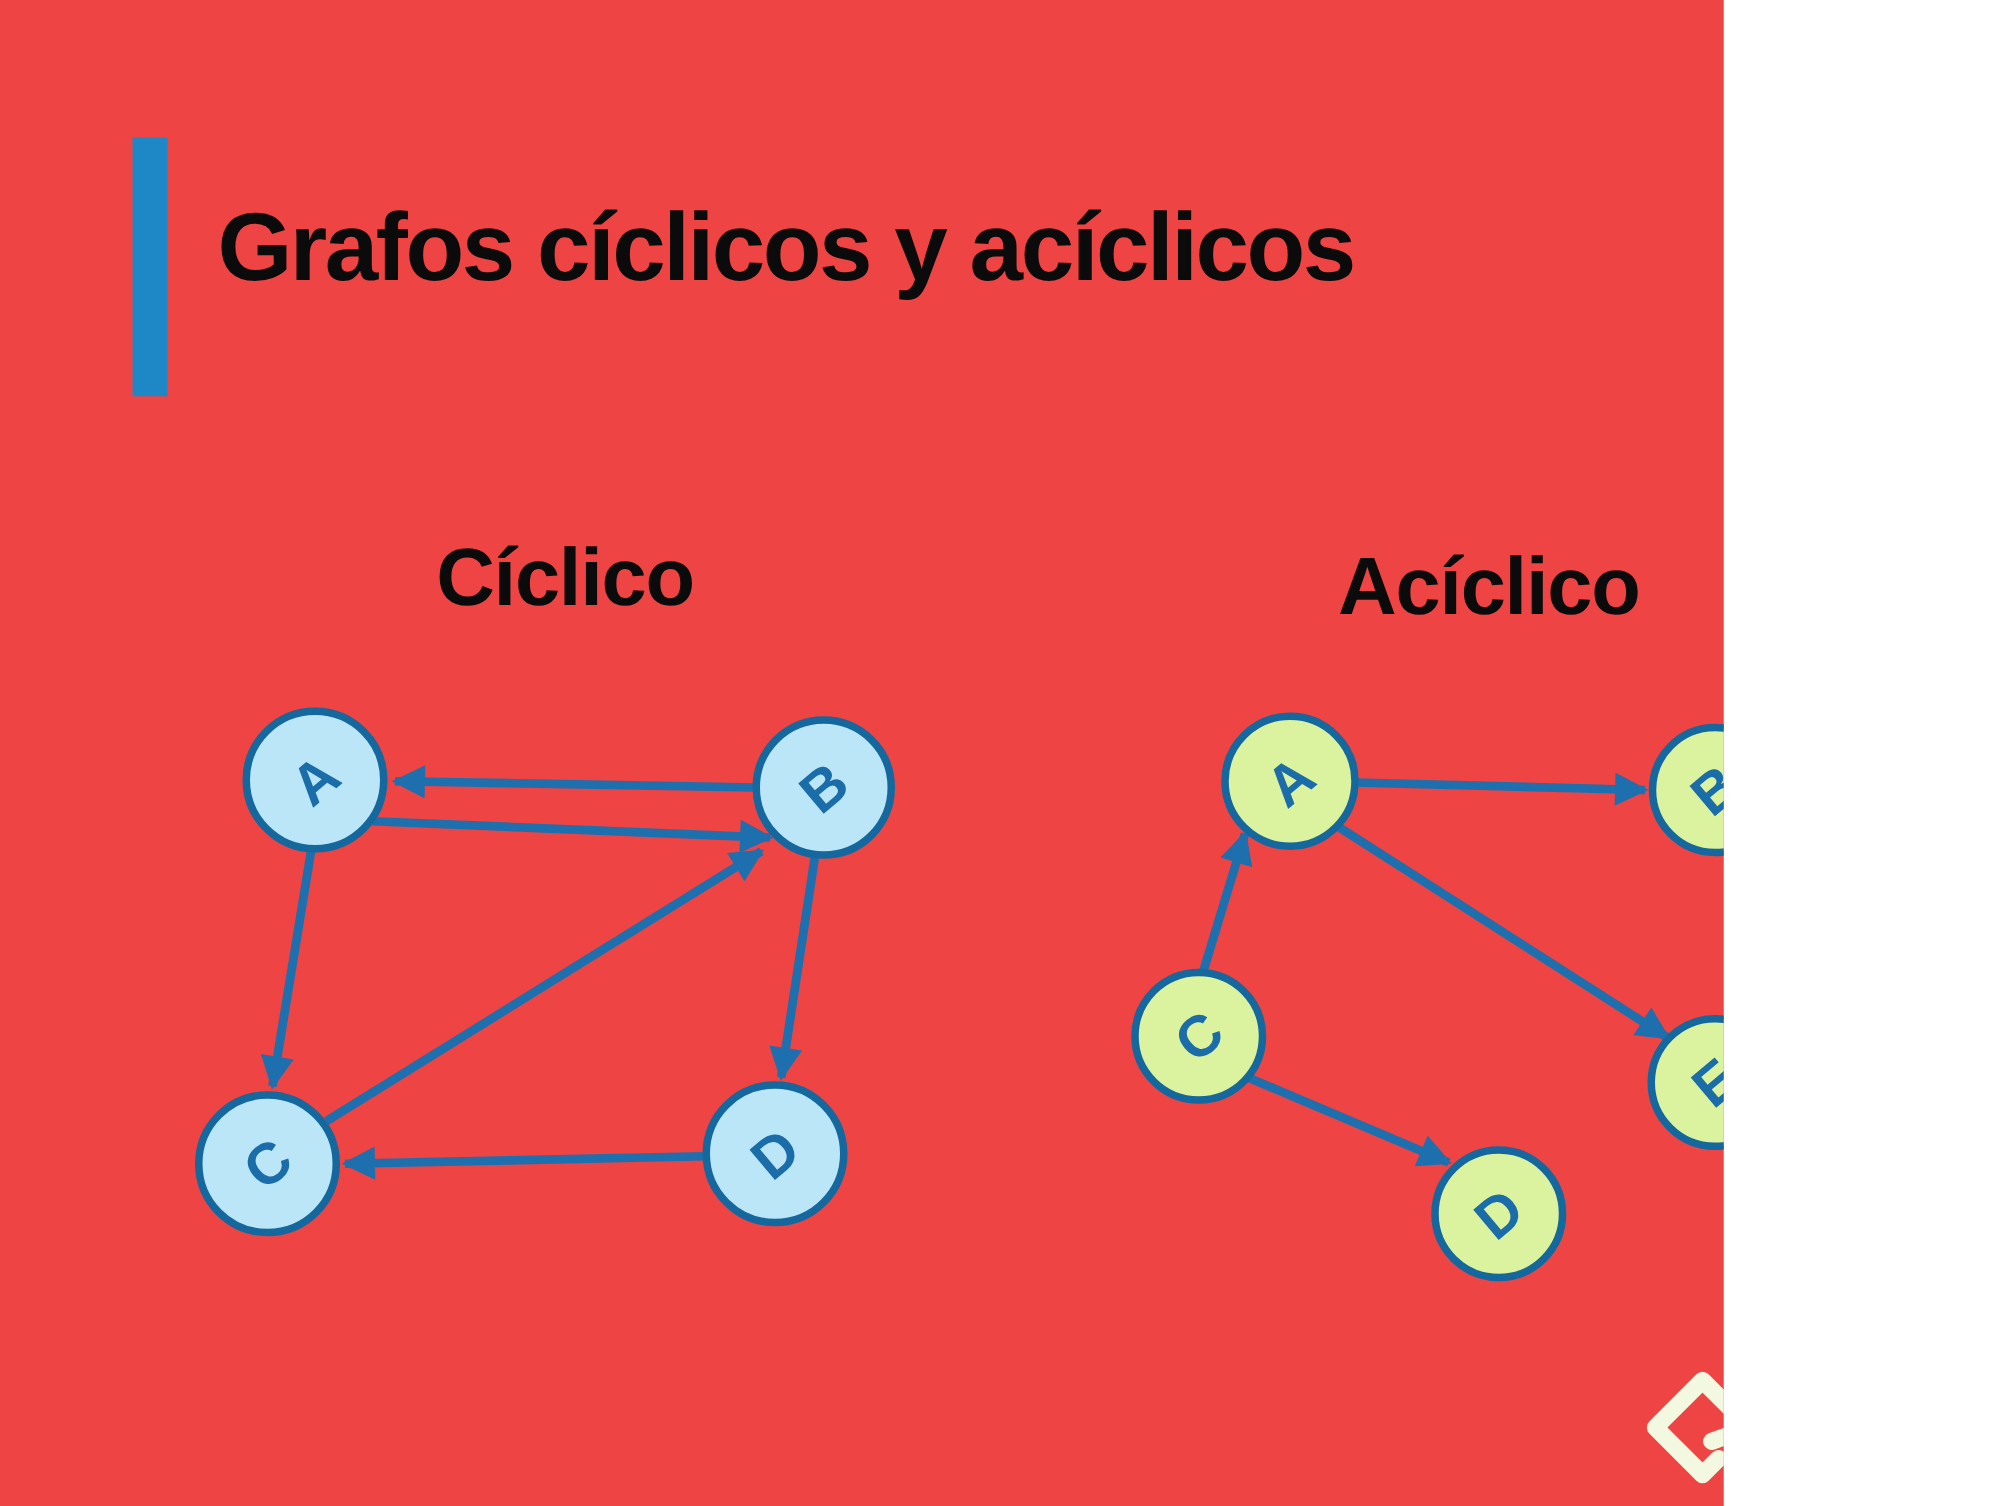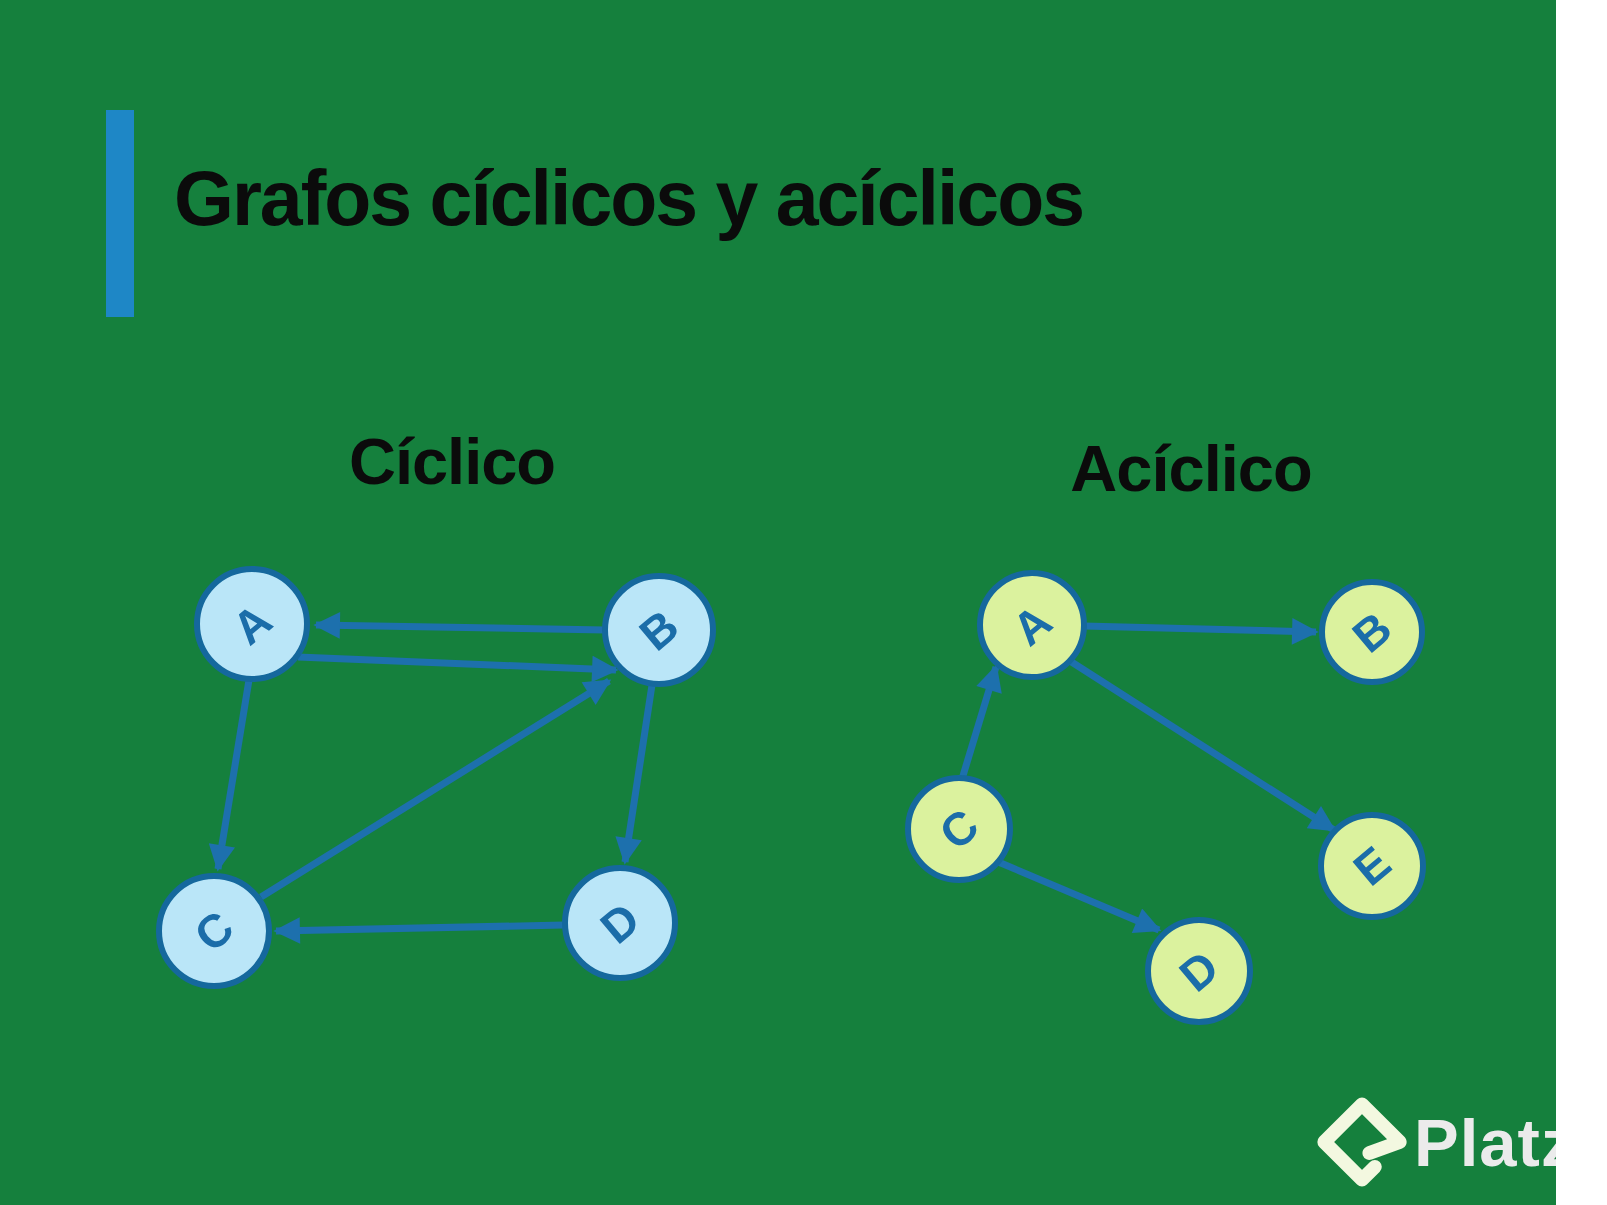--- a/index.html
+++ b/index.html
@@ -1,19 +1,19 @@
 <!DOCTYPE html>
 <html><head>
 <meta charset="utf-8">
 <style>
   html,body{margin:0;padding:0;background:#ffffff;}
   .slide{
     position:relative;
-    width:1556px;height:1205px;
-    background:#15803d;
+    width:1379px;height:1205px;
+    background:#ef4444;
     overflow:hidden;
     font-family:"Liberation Sans",sans-serif;
   }
   .accent-bar{
     position:absolute;
     left:106px;top:110px;
     width:28px;height:207px;
   }
   .title{
     position:absolute;

